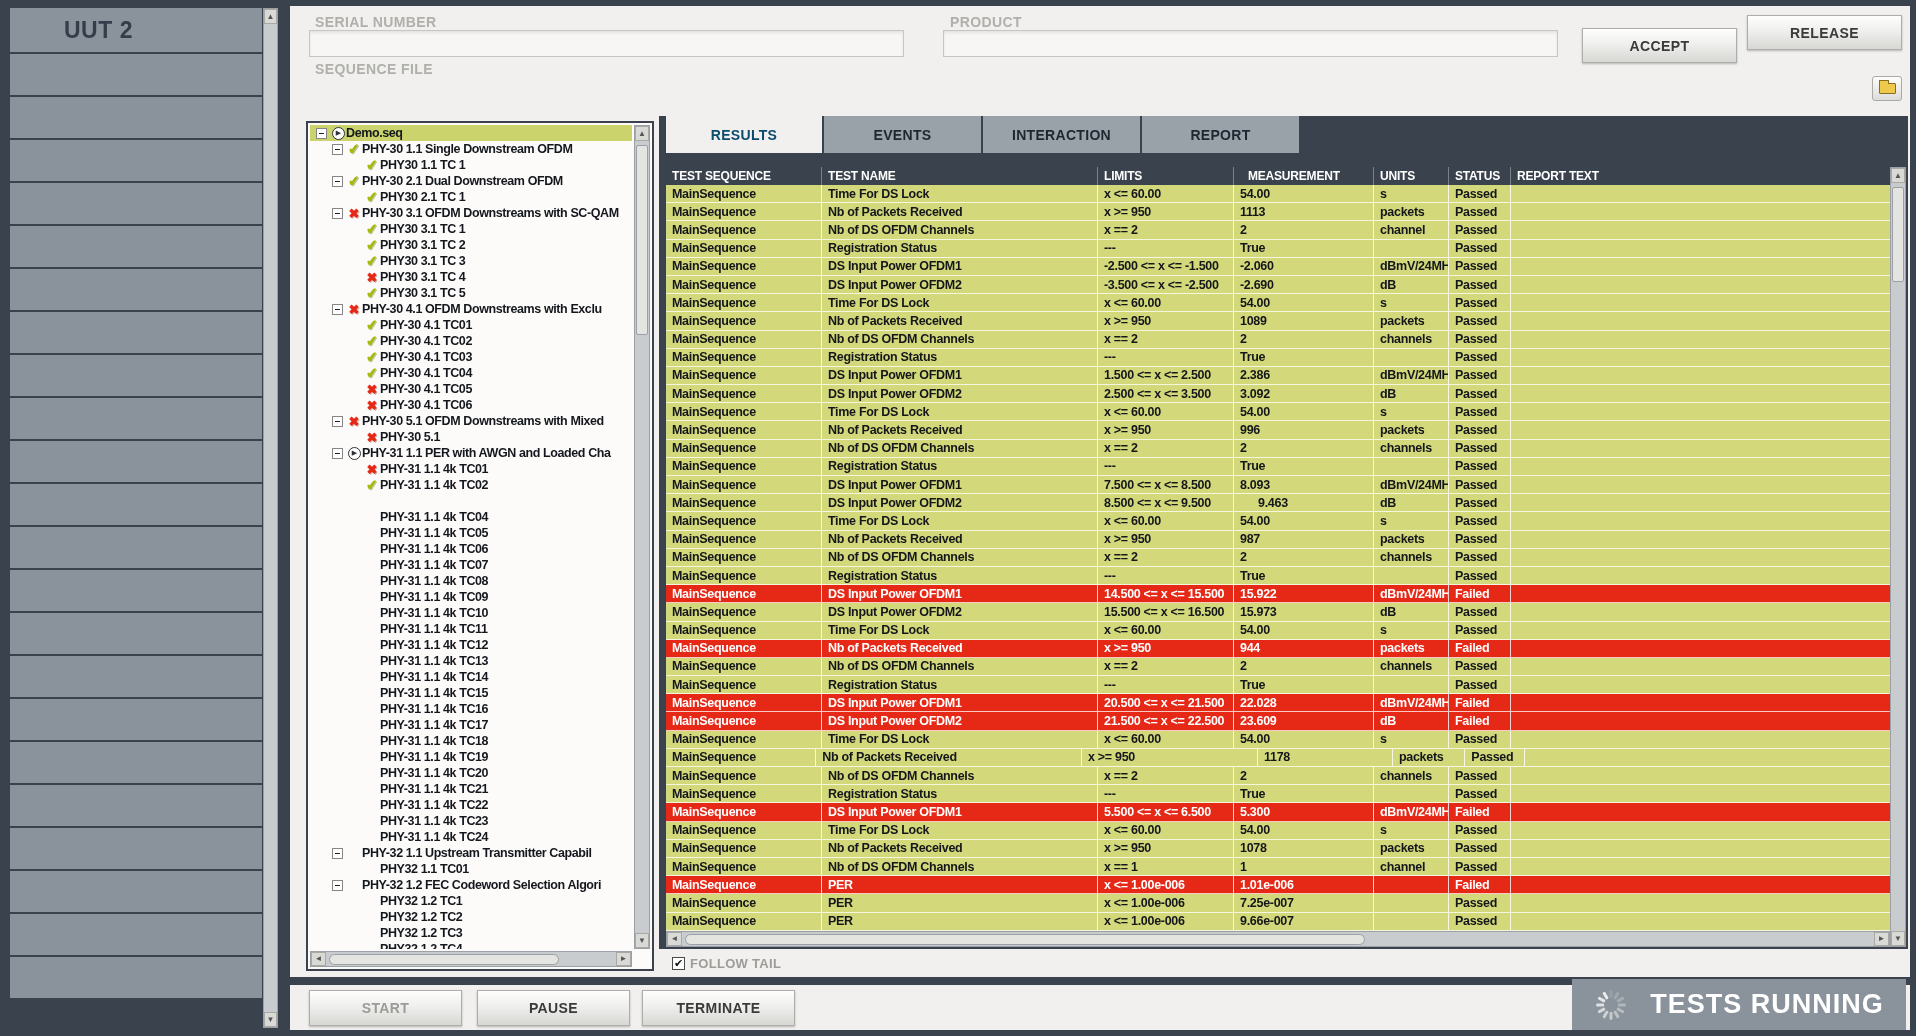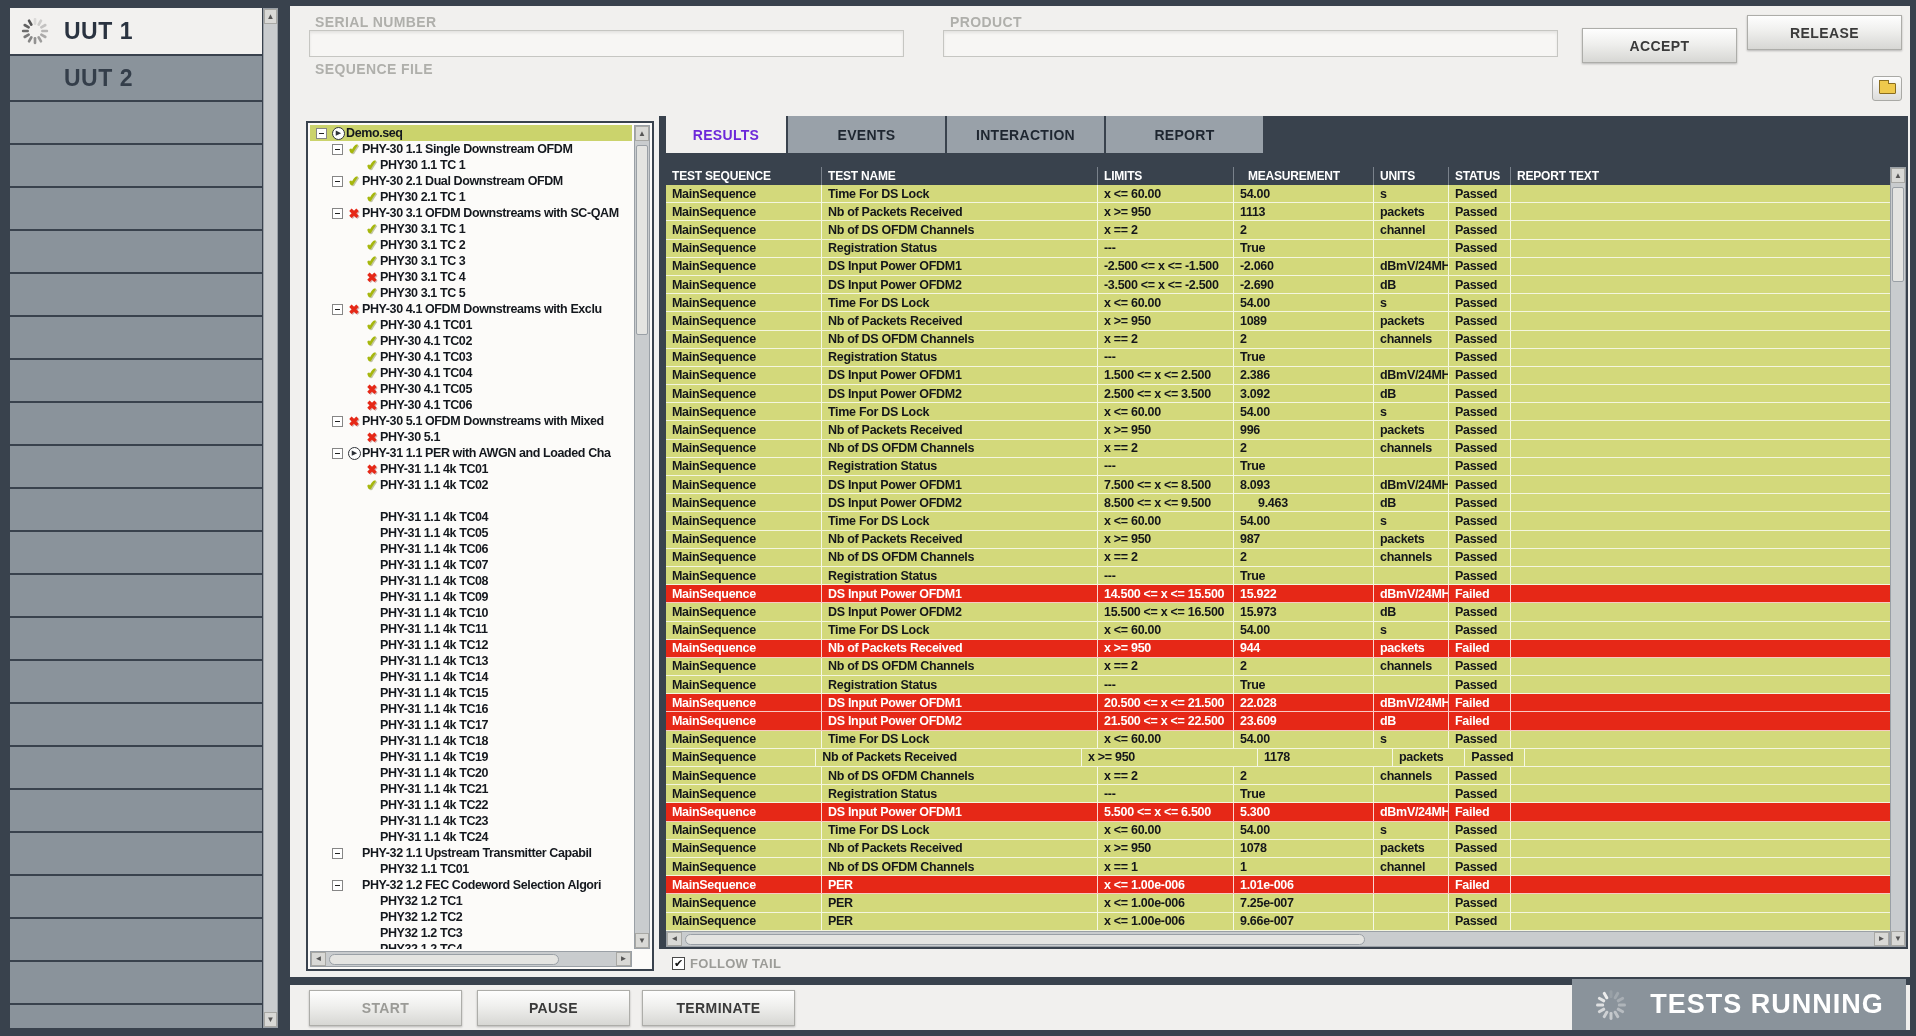--- a/index.html
+++ b/index.html
@@ -73,21 +73,21 @@
   .thumb-v { width:12px; margin:1px auto; background:#E4E4E1; border:1px solid #9AA0A6; border-radius:2px; }
   .thumb-h { height:11px; background:#E4E4E1; border:1px solid #9AA0A6; border-radius:6px; }
   #tree-panel .hscroll { left:2px; right:20px; bottom:2px; height:16px; }
 
   
   #results-panel { left:659px; top:116px; width:1249px; height:833px; background:var(--navy,#39424D); }
   #tabs { position:absolute; left:7px; top:0; height:37px; display:flex; }
   .tab { width:159px; height:37px; display:flex; align-items:center; justify-content:center;
          background:#99A1A9; border-right:2px solid #39424D;
          font-size:14px; font-weight:bold; letter-spacing:.3px; color:#1E2630; cursor:pointer; }
-  .tab.active { width:122px; background:#F1F0EE; color:#6d28d9; }
+  .tab.active { width:158px; background:#F1F0EE; color:#0c4a6e; }
 
   #grid-header { position:absolute; left:7px; top:51px; width:1224px; height:18px; display:flex;
                  background:var(--navy,#39424D); }
   .hcell { height:100%; display:flex; align-items:center; padding-left:6px;
            font-size:12px; font-weight:bold; letter-spacing:-.2px; color:#FFFFFF;
            border-left:1px solid #79818B; overflow:hidden; white-space:nowrap; }
   .hcell:first-child { border-left:none; }
 
   #grid-rows { position:absolute; left:7px; top:69px; width:1224px; height:746px;
                background:#FAFAF6; overflow:hidden; }
@@ -118,37 +118,20 @@
   #status-label { font-size:27px; font-weight:bold; letter-spacing:1px; color:#FFFFFF; }
 
   .spin-wrap svg { width:100%; height:100%; animation:rot 1s steps(12) infinite; }
   @keyframes rot { to { transform:rotate(360deg); } }
 </style>
 </head>
 <body>
 
 <div id="sidebar" class="abs">
   <div class="uut-rows">
-    <div class="uut-row active">
-      <span class="spin-wrap"><svg viewBox="0 0 32 32">
-            <rect x="14.6" y="2" width="2.8" height="7.5" rx="1.2" fill="currentColor" opacity="0.15" transform="rotate(0 16 16)"></rect>
-            <rect x="14.6" y="2" width="2.8" height="7.5" rx="1.2" fill="currentColor" opacity="0.23" transform="rotate(30 16 16)"></rect>
-            <rect x="14.6" y="2" width="2.8" height="7.5" rx="1.2" fill="currentColor" opacity="0.30" transform="rotate(60 16 16)"></rect>
-            <rect x="14.6" y="2" width="2.8" height="7.5" rx="1.2" fill="currentColor" opacity="0.38" transform="rotate(90 16 16)"></rect>
-            <rect x="14.6" y="2" width="2.8" height="7.5" rx="1.2" fill="currentColor" opacity="0.46" transform="rotate(120 16 16)"></rect>
-            <rect x="14.6" y="2" width="2.8" height="7.5" rx="1.2" fill="currentColor" opacity="0.54" transform="rotate(150 16 16)"></rect>
-            <rect x="14.6" y="2" width="2.8" height="7.5" rx="1.2" fill="currentColor" opacity="0.61" transform="rotate(180 16 16)"></rect>
-            <rect x="14.6" y="2" width="2.8" height="7.5" rx="1.2" fill="currentColor" opacity="0.69" transform="rotate(210 16 16)"></rect>
-            <rect x="14.6" y="2" width="2.8" height="7.5" rx="1.2" fill="currentColor" opacity="0.77" transform="rotate(240 16 16)"></rect>
-            <rect x="14.6" y="2" width="2.8" height="7.5" rx="1.2" fill="currentColor" opacity="0.85" transform="rotate(270 16 16)"></rect>
-            <rect x="14.6" y="2" width="2.8" height="7.5" rx="1.2" fill="currentColor" opacity="0.92" transform="rotate(300 16 16)"></rect>
-            <rect x="14.6" y="2" width="2.8" height="7.5" rx="1.2" fill="currentColor" opacity="1.00" transform="rotate(330 16 16)"></rect>
-          </svg></span>
-      <span class="uut-label">UUT 1</span>
-    </div>
     <div class="uut-row uut2">
       <span class="uut-label">UUT 2</span>
     </div>
     <div id="uut-empty">
         <div class="uut-row"></div>
         <div class="uut-row"></div>
         <div class="uut-row"></div>
         <div class="uut-row"></div>
         <div class="uut-row"></div>
         <div class="uut-row"></div>

